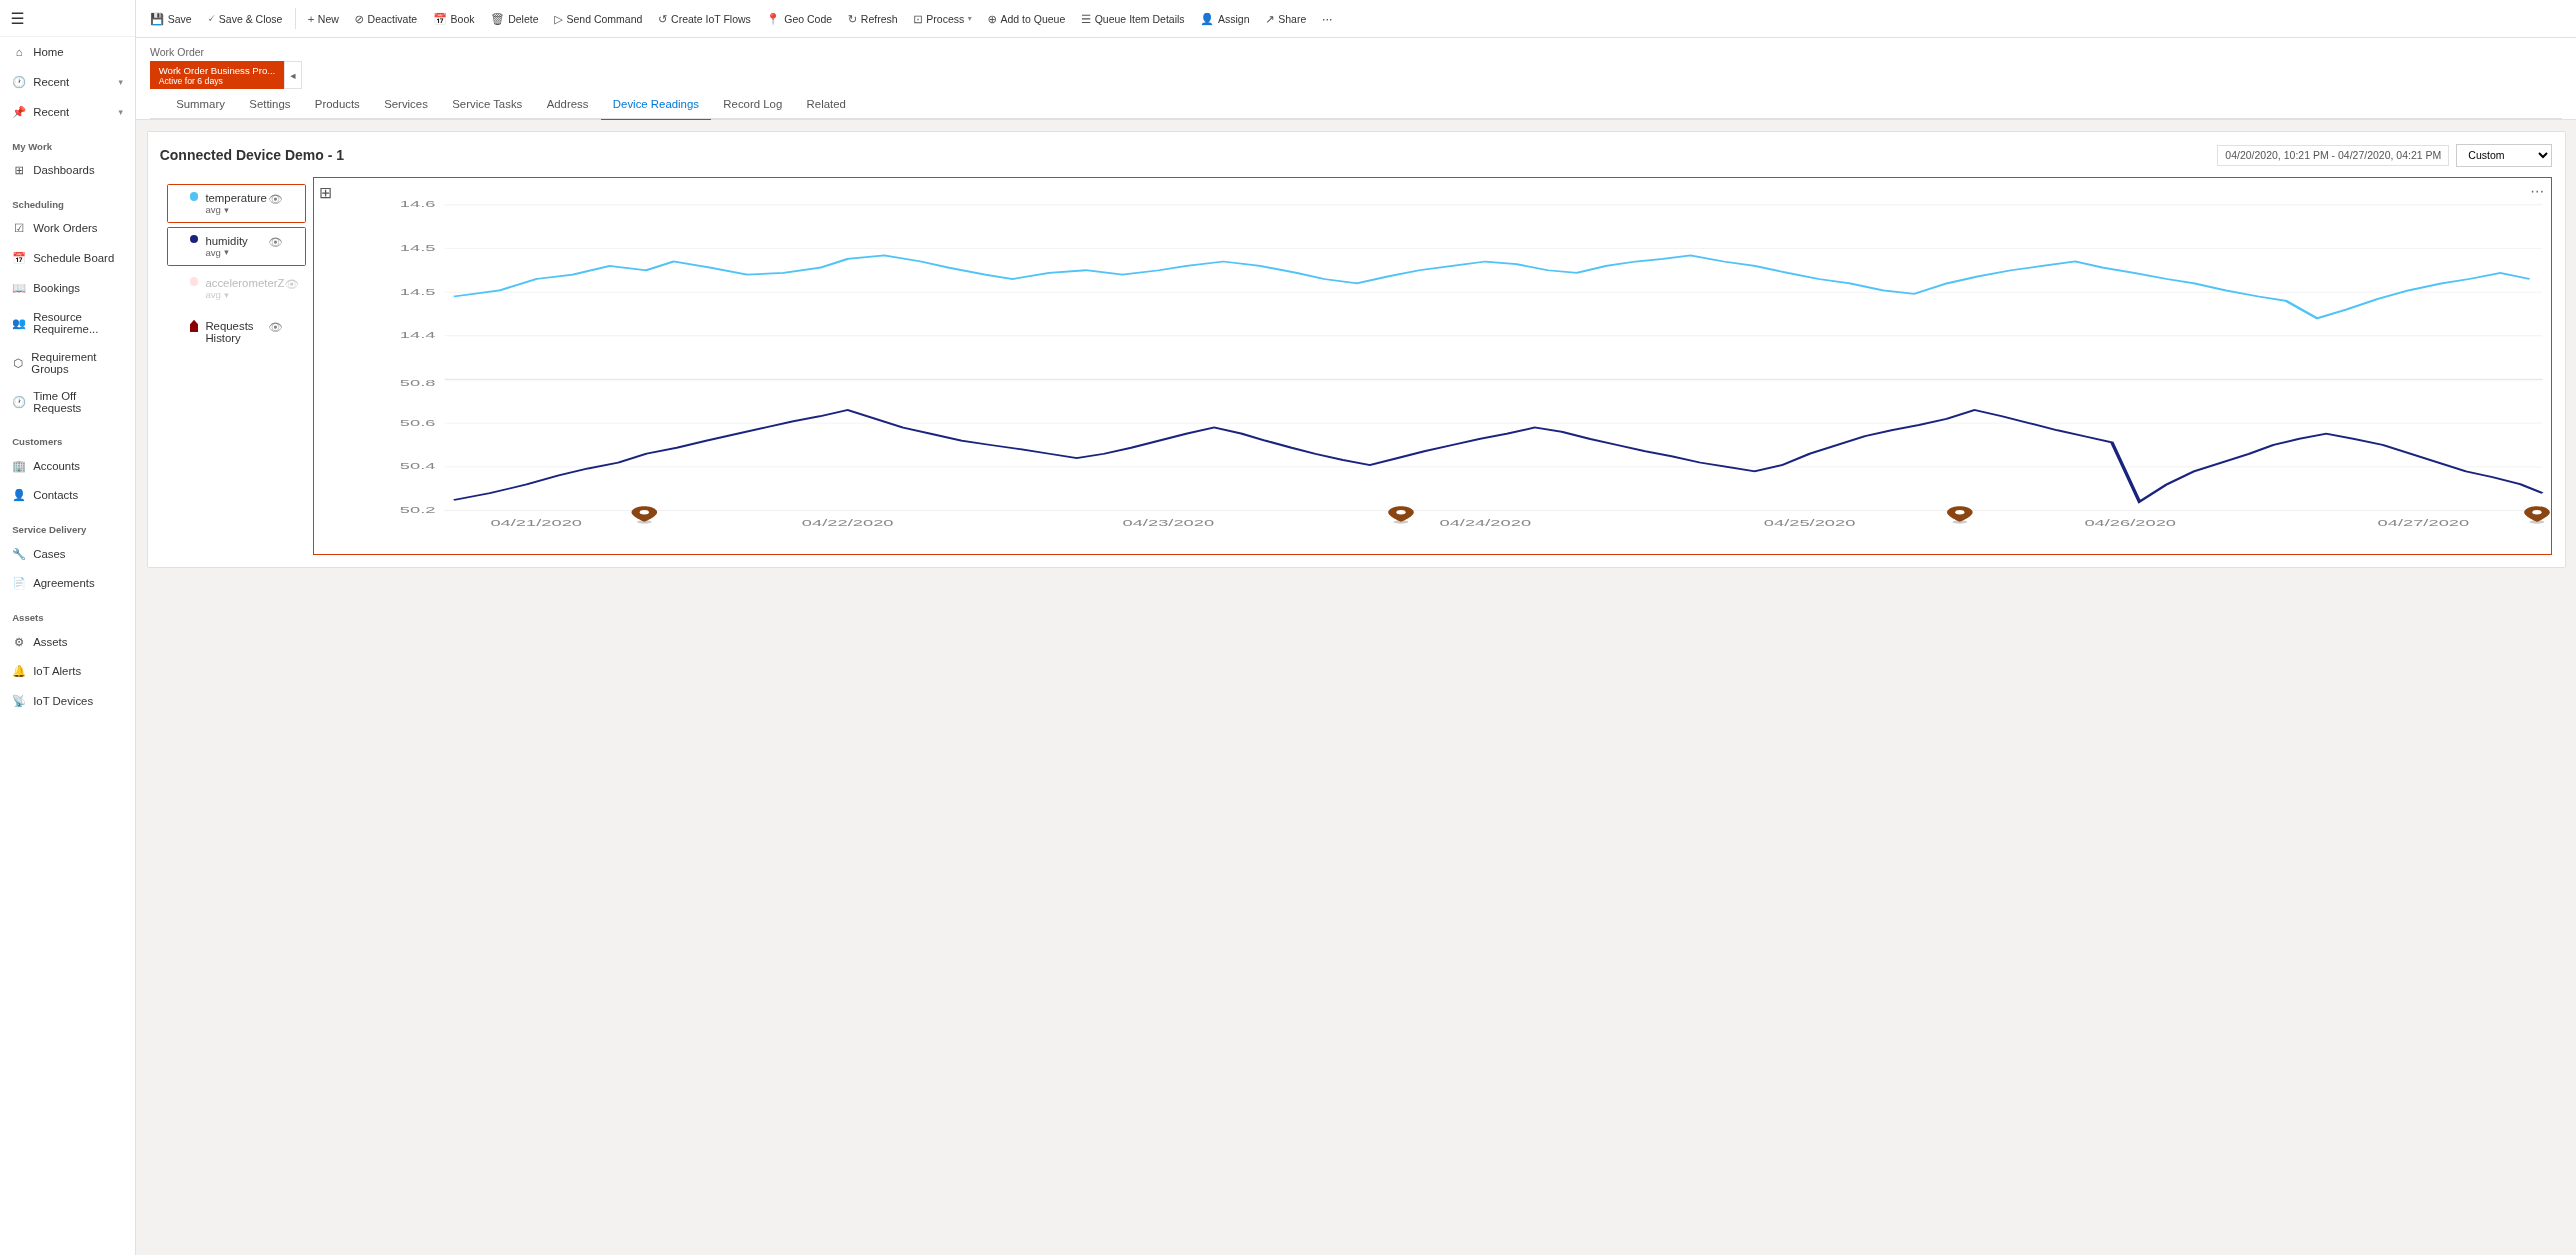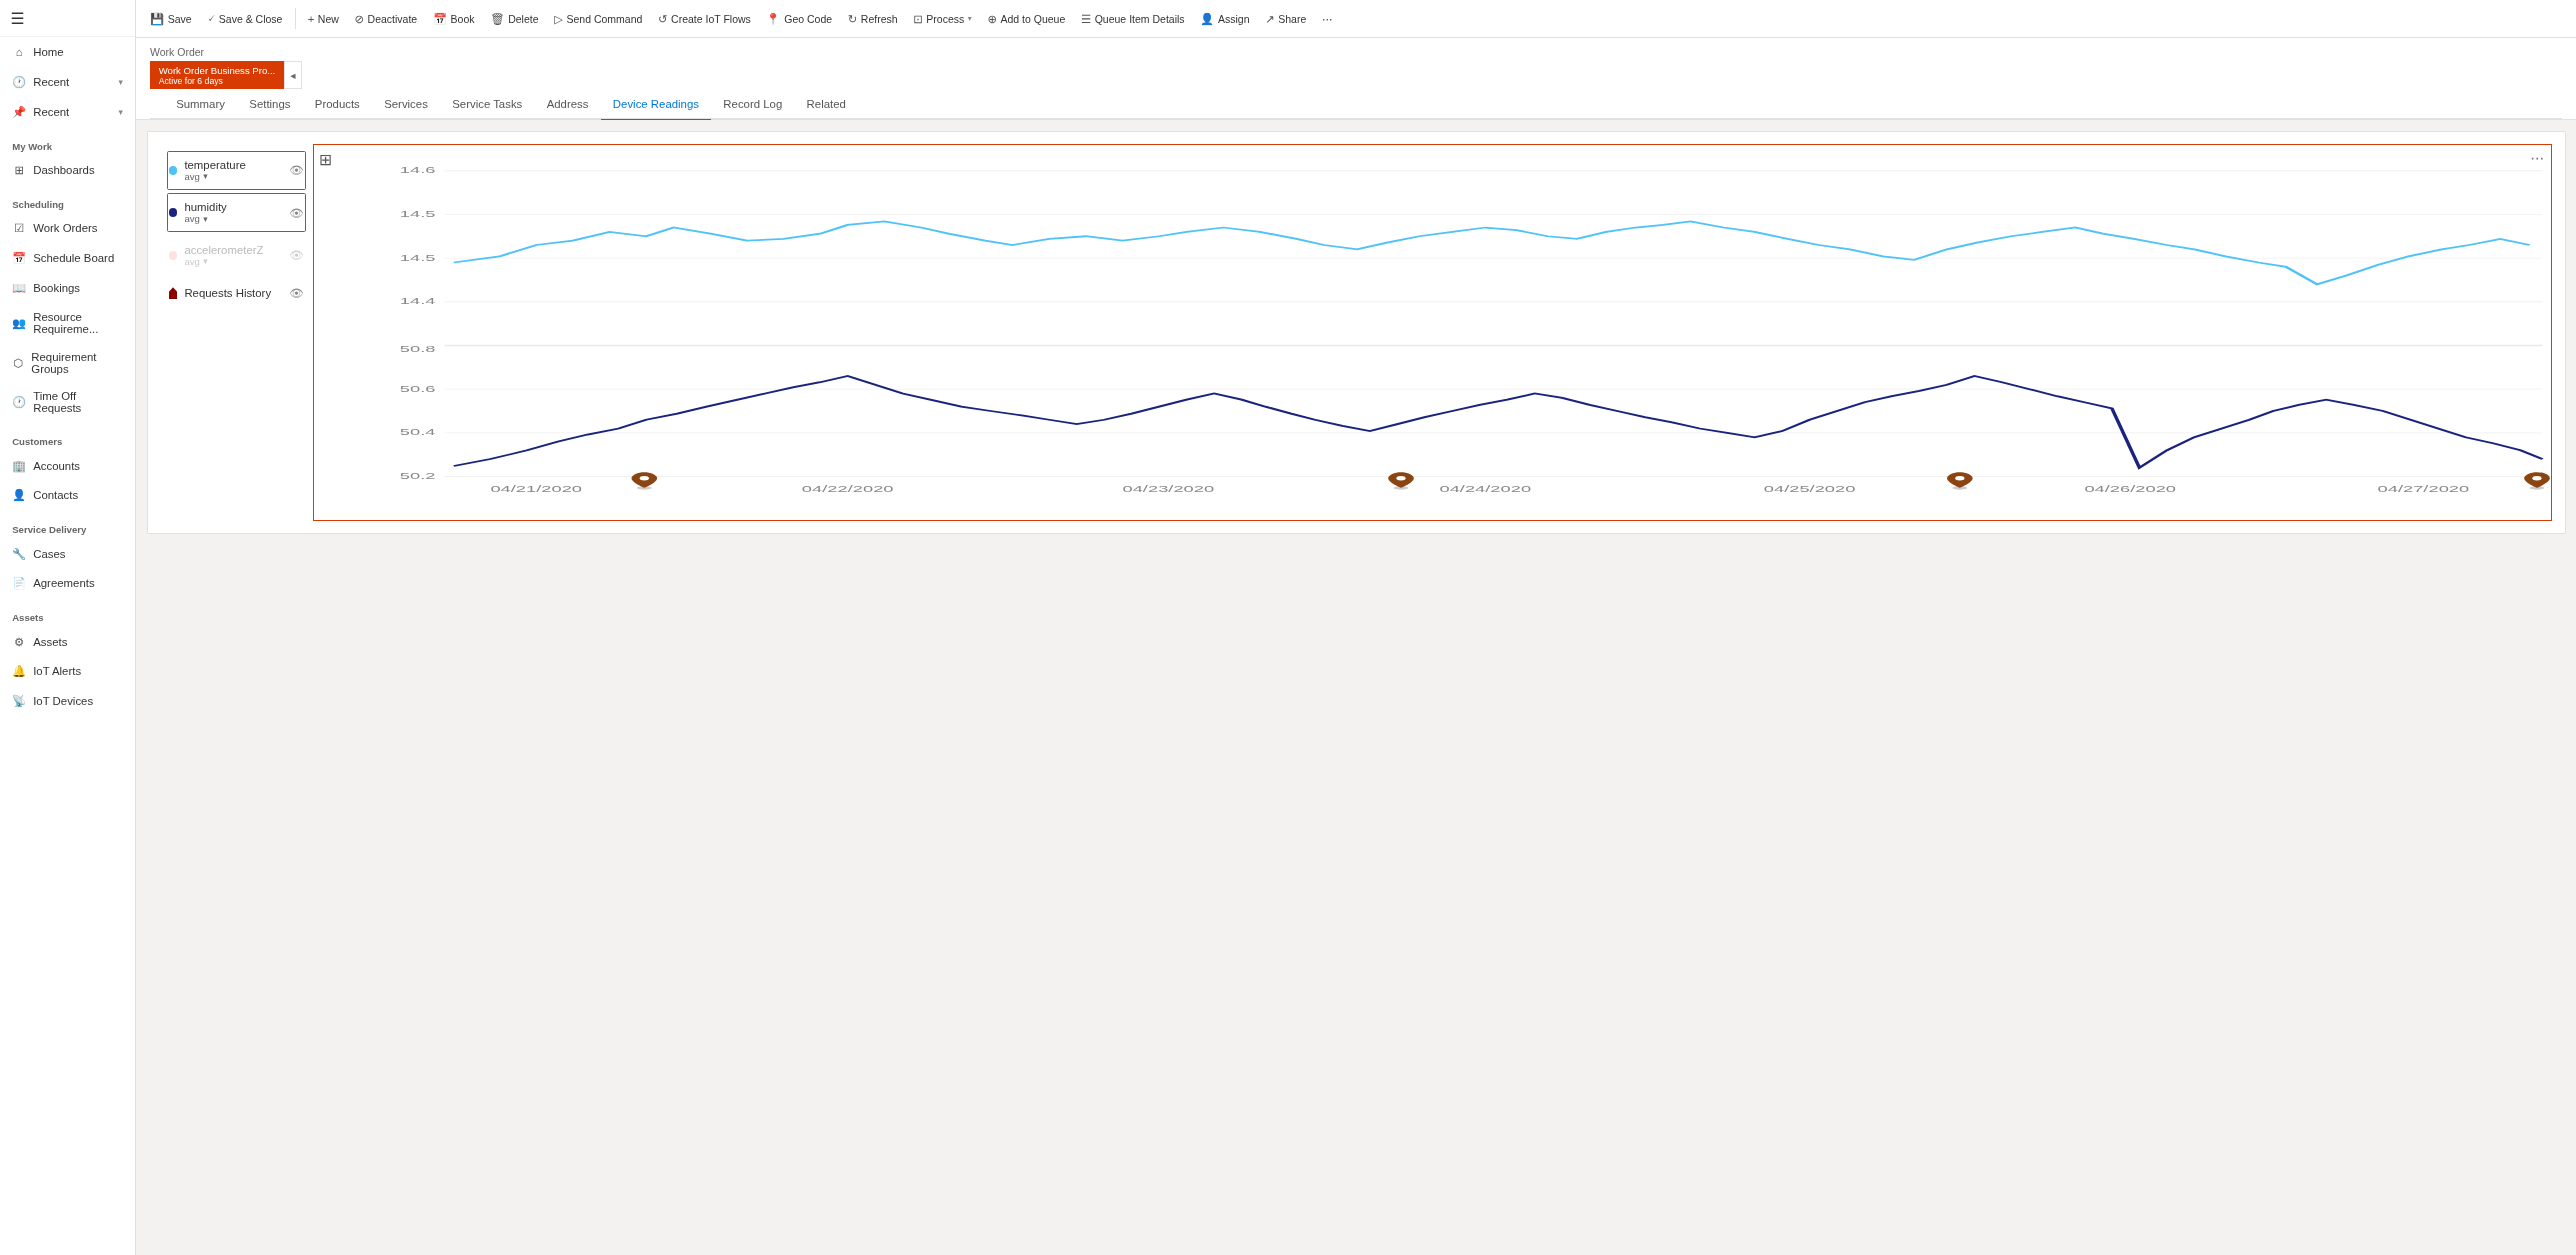--- a/index.html
+++ b/index.html
@@ -58,21 +58,21 @@
     .device-card { background: #fff; border: 0.9px solid #e0e0e0; border-radius: 1.7px; padding: 12.2px; }
     .device-card-header { display: flex; justify-content: space-between; align-items: center; margin-bottom: 10.5px; }
     .device-card-title { font-size: 14px; font-weight: 600; color: #333; }
     .date-range-area { display: flex; align-items: center; gap: 7px; }
     .date-range-text { font-size: 10.5px; color: #555; border: 0.9px solid #e0e0e0; padding: 3.5px 7px; background: #fff; }
     .date-range-select { font-size: 10.5px; border: 0.9px solid #ccc; padding: 3.5px 7px; background: #fff; }
 
     
     .chart-layout { display: flex; gap: 0; }
     .chart-legend { width: 153px; min-width: 153px; padding: 7px; }
-    .legend-item { display: flex; align-items: center; padding: 7px 1px; border: 0.9px solid transparent; margin-bottom: 3.5px; cursor: pointer; border-radius: 1.7px; }
+    .legend-item { display: flex; padding: 7px 22px; border: 0.9px solid transparent; margin-bottom: 3.5px; cursor: pointer; border-radius: 1.7px; }
     .legend-item.selected { border-color: #d83b01; border-width: 1.7px; }
     .legend-dot { width: 8.7px; height: 8.7px; border-radius: 50%; margin-right: 7px; flex-shrink: 0; }
     .legend-info { flex: 1; }
     .legend-name { font-size: 11.4px; color: #333; }
     .legend-sub { display: flex; align-items: center; gap: 3.5px; font-size: 9.6px; color: #666; }
     .legend-eye { color: #888; font-size: 11.4px; cursor: pointer; margin-left: auto; }
     .legend-item.dimmed .legend-name { color: #bbb; }
     .legend-item.dimmed .legend-dot { opacity: 0.3; }
 
     .chart-area { flex: 1; border: 1.7px solid #d83b01; position: relative; min-height: 367px; padding: 8.7px 0 26px 39px; background: #fff; overflow: hidden; }
@@ -319,20 +319,32 @@
         <div class="tab-item">Service Tasks</div>
         <div class="tab-item">Address</div>
         <div class="tab-item active">Device Readings</div>
         <div class="tab-item">Record Log</div>
         <div class="tab-item">Related</div>
       </div>
     </div>
 
     <div id="device-panel">
       <div class="device-card">
+        <div class="device-card-header">
+          <div class="device-card-title">Connected Device Demo - 1</div>
+          <div class="date-range-area">
+            <span class="date-range-text">04/20/2020, 10:21 PM - 04/27/2020, 04:21 PM</span>
+            <select class="date-range-select">
+              <option>Custom</option>
+              <option>Last 7 days</option>
+              <option>Last 30 days</option>
+              <option>Last 90 days</option>
+            </select>
+          </div>
+        </div>
 
         <div class="chart-layout">
 
           <div class="chart-legend">
 
             <div class="legend-item selected">
               <div class="legend-dot" style="background:#4fc3f7;"></div>
               <div class="legend-info">
                 <div class="legend-name">temperature</div>
                 <div class="legend-sub">

